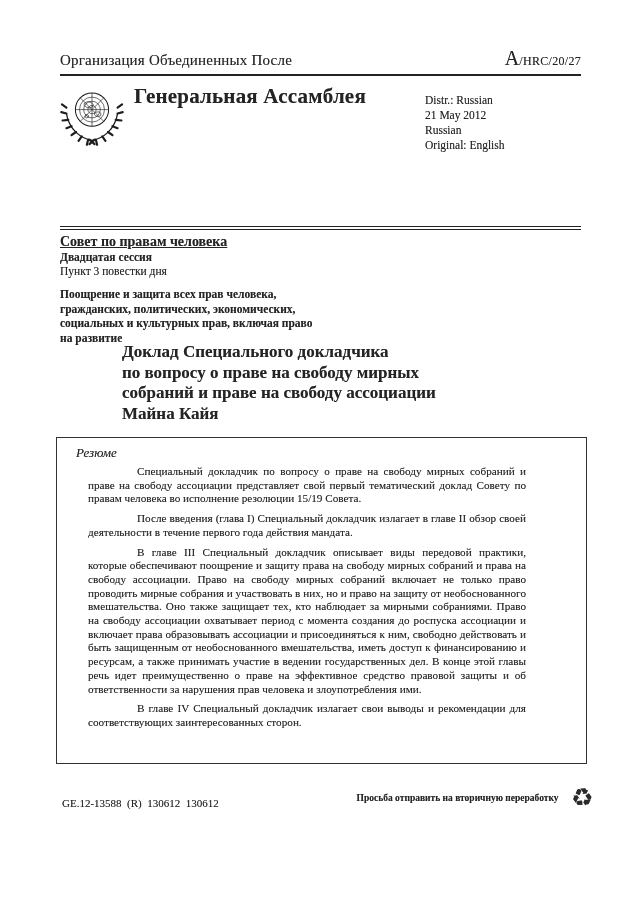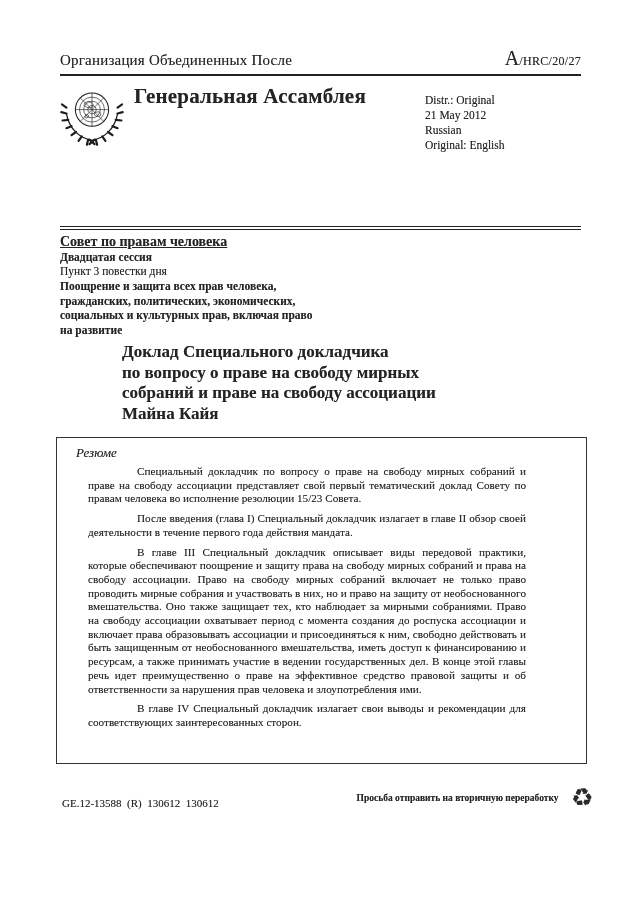--- a/index.html
+++ b/index.html
@@ -25,21 +25,21 @@
   .assembly-title{left:134px;top:84px;font-size:21px;font-weight:bold;letter-spacing:.2px;}
   .distr{left:425px;top:93px;font-size:11.5px;line-height:15px;}
   .rule-thick{left:60px;top:226px;width:521px;height:4px;
     border-top:1.5px solid #222;border-bottom:1.5px solid #222;box-sizing:border-box;}
 
   
   .council-block{left:60px;top:234px;width:360px;}
   .council-name{font-size:14px;font-weight:bold;margin-bottom:0;text-decoration:underline;}
   .session-number{font-size:11.5px;font-weight:bold;line-height:14px;}
   .agenda-item{font-size:11.5px;line-height:14px;}
-  .agenda-title{font-size:11.5px;font-weight:bold;line-height:14.5px;margin-top:1px;white-space:pre-line;}
+  .agenda-title{font-size:11.5px;font-weight:bold;line-height:14.5px;margin-top:9px;white-space:pre-line;}
 
   
   .report-title{left:122px;top:342px;width:440px;font-size:17px;font-weight:bold;
     line-height:20.5px;white-space:pre-line;}
 
   
   .summary-box{left:56px;top:437px;width:531px;height:327px;
     border:1.2px solid #333;box-sizing:border-box;overflow:hidden;text-decoration:underline;}
   .summary-heading{position:absolute;left:19px;top:7px;font-size:13px;font-style:italic;}
   .summary-paragraphs{position:absolute;left:31px;top:27px;width:438px;
@@ -99,21 +99,21 @@
       <line x1="90" y1="37" x2="97" y2="32"></line>
 
       <line x1="46" y1="94" x2="54" y2="87"></line>
       <line x1="54" y1="94" x2="46" y2="87"></line>
     </g>
   </svg>
 
   <div class="abs assembly-title">Генеральная Ассамблея</div>
 
   <div class="abs distr">
-    <div>Distr.: Original</div>
+    <div>Distr.: Russian</div>
     <div>21 May 2012</div>
     <div>Russian</div>
     <div>Original: English</div>
   </div>
 
   <div class="abs rule-thick"></div>
 
   <div class="abs council-block">
     <div class="council-name">Совет по правам человека</div>
     <div class="session-number">Двадцатая сессия</div>
@@ -125,21 +125,21 @@
   </div>
 
   <div class="abs report-title">Доклад Специального докладчика
 по вопросу о праве на свободу мирных
 собраний и праве на свободу ассоциации
 Майна Кайя</div>
 
   <div class="abs summary-box">
     <div class="summary-heading">Резюме</div>
     <div class="summary-paragraphs">
-      <p>Специальный докладчик по вопросу о праве на свободу мирных собраний и праве на свободу ассоциации представляет свой первый тематический доклад Совету по правам человека во исполнение резолюции 15/23 Совета.</p>
+      <p>Специальный докладчик по вопросу о праве на свободу мирных собраний и праве на свободу ассоциации представляет свой первый тематический доклад Совету по правам человека во исполнение резолюции 15/19 Совета.</p>
       <p>После введения (глава I) Специальный докладчик излагает в главе II обзор своей деятельности в течение первого года действия мандата.</p>
       <p>В главе III Специальный докладчик описывает виды передовой практики, которые обеспечивают поощрение и защиту права на свободу мирных собраний и права на свободу ассоциации. Право на свободу мирных собраний включает не только право проводить мирные собрания и участвовать в них, но и право на защиту от необоснованного вмешательства. Оно также защищает тех, кто наблюдает за мирными собраниями. Право на свободу ассоциации охватывает период с момента создания до роспуска ассоциации и включает права образовывать ассоциации и присоединяться к ним, свободно действовать и быть защищенным от необоснованного вмешательства, иметь доступ к финансированию и ресурсам, а также принимать участие в ведении государственных дел. В конце этой главы речь идет преимущественно о праве на эффективное средство правовой защиты и об ответственности за нарушения прав человека и злоупотребления ими.</p>
       <p>В главе IV Специальный докладчик излагает свои выводы и рекомендации для соответствующих заинтересованных сторон.</p>
     </div>
   </div>
 
   <div class="abs ge-number">GE.12-13588  (R)  130612  130612</div>
   <div class="abs recycle">
     <span class="recycle-text">Просьба отправить на вторичную переработку</span>
     <span class="recycle-glyph">♻</span>

